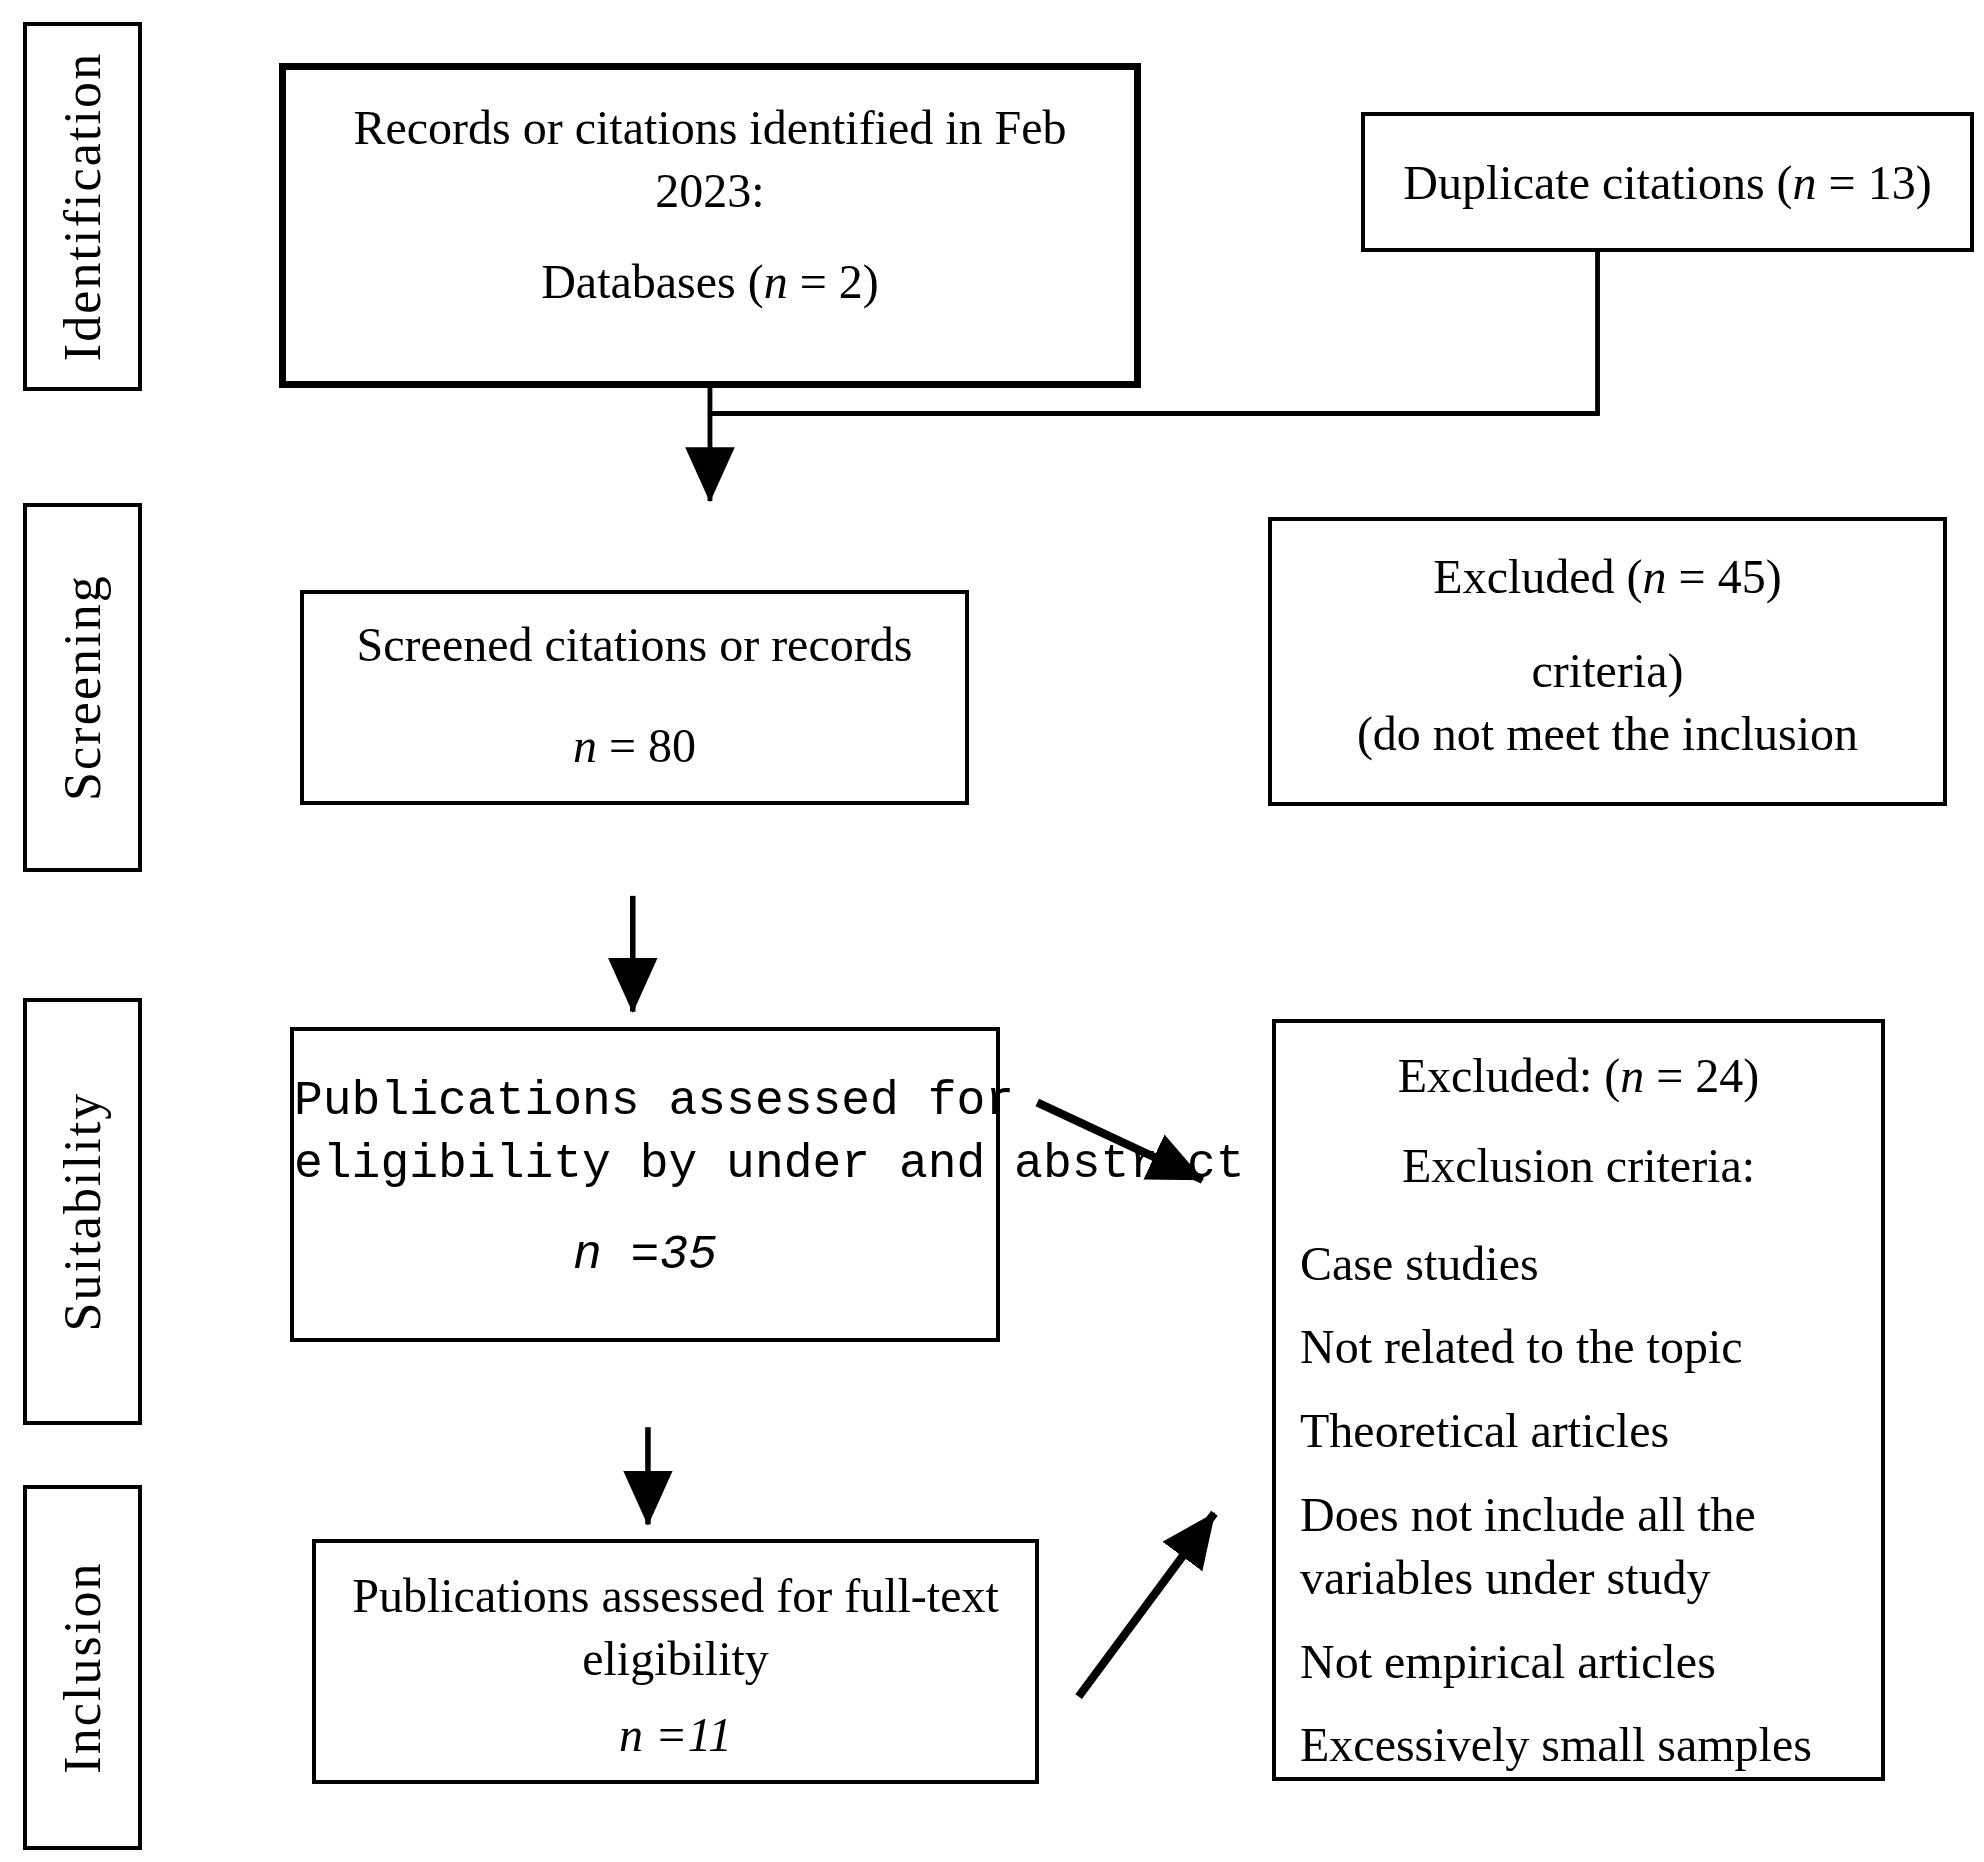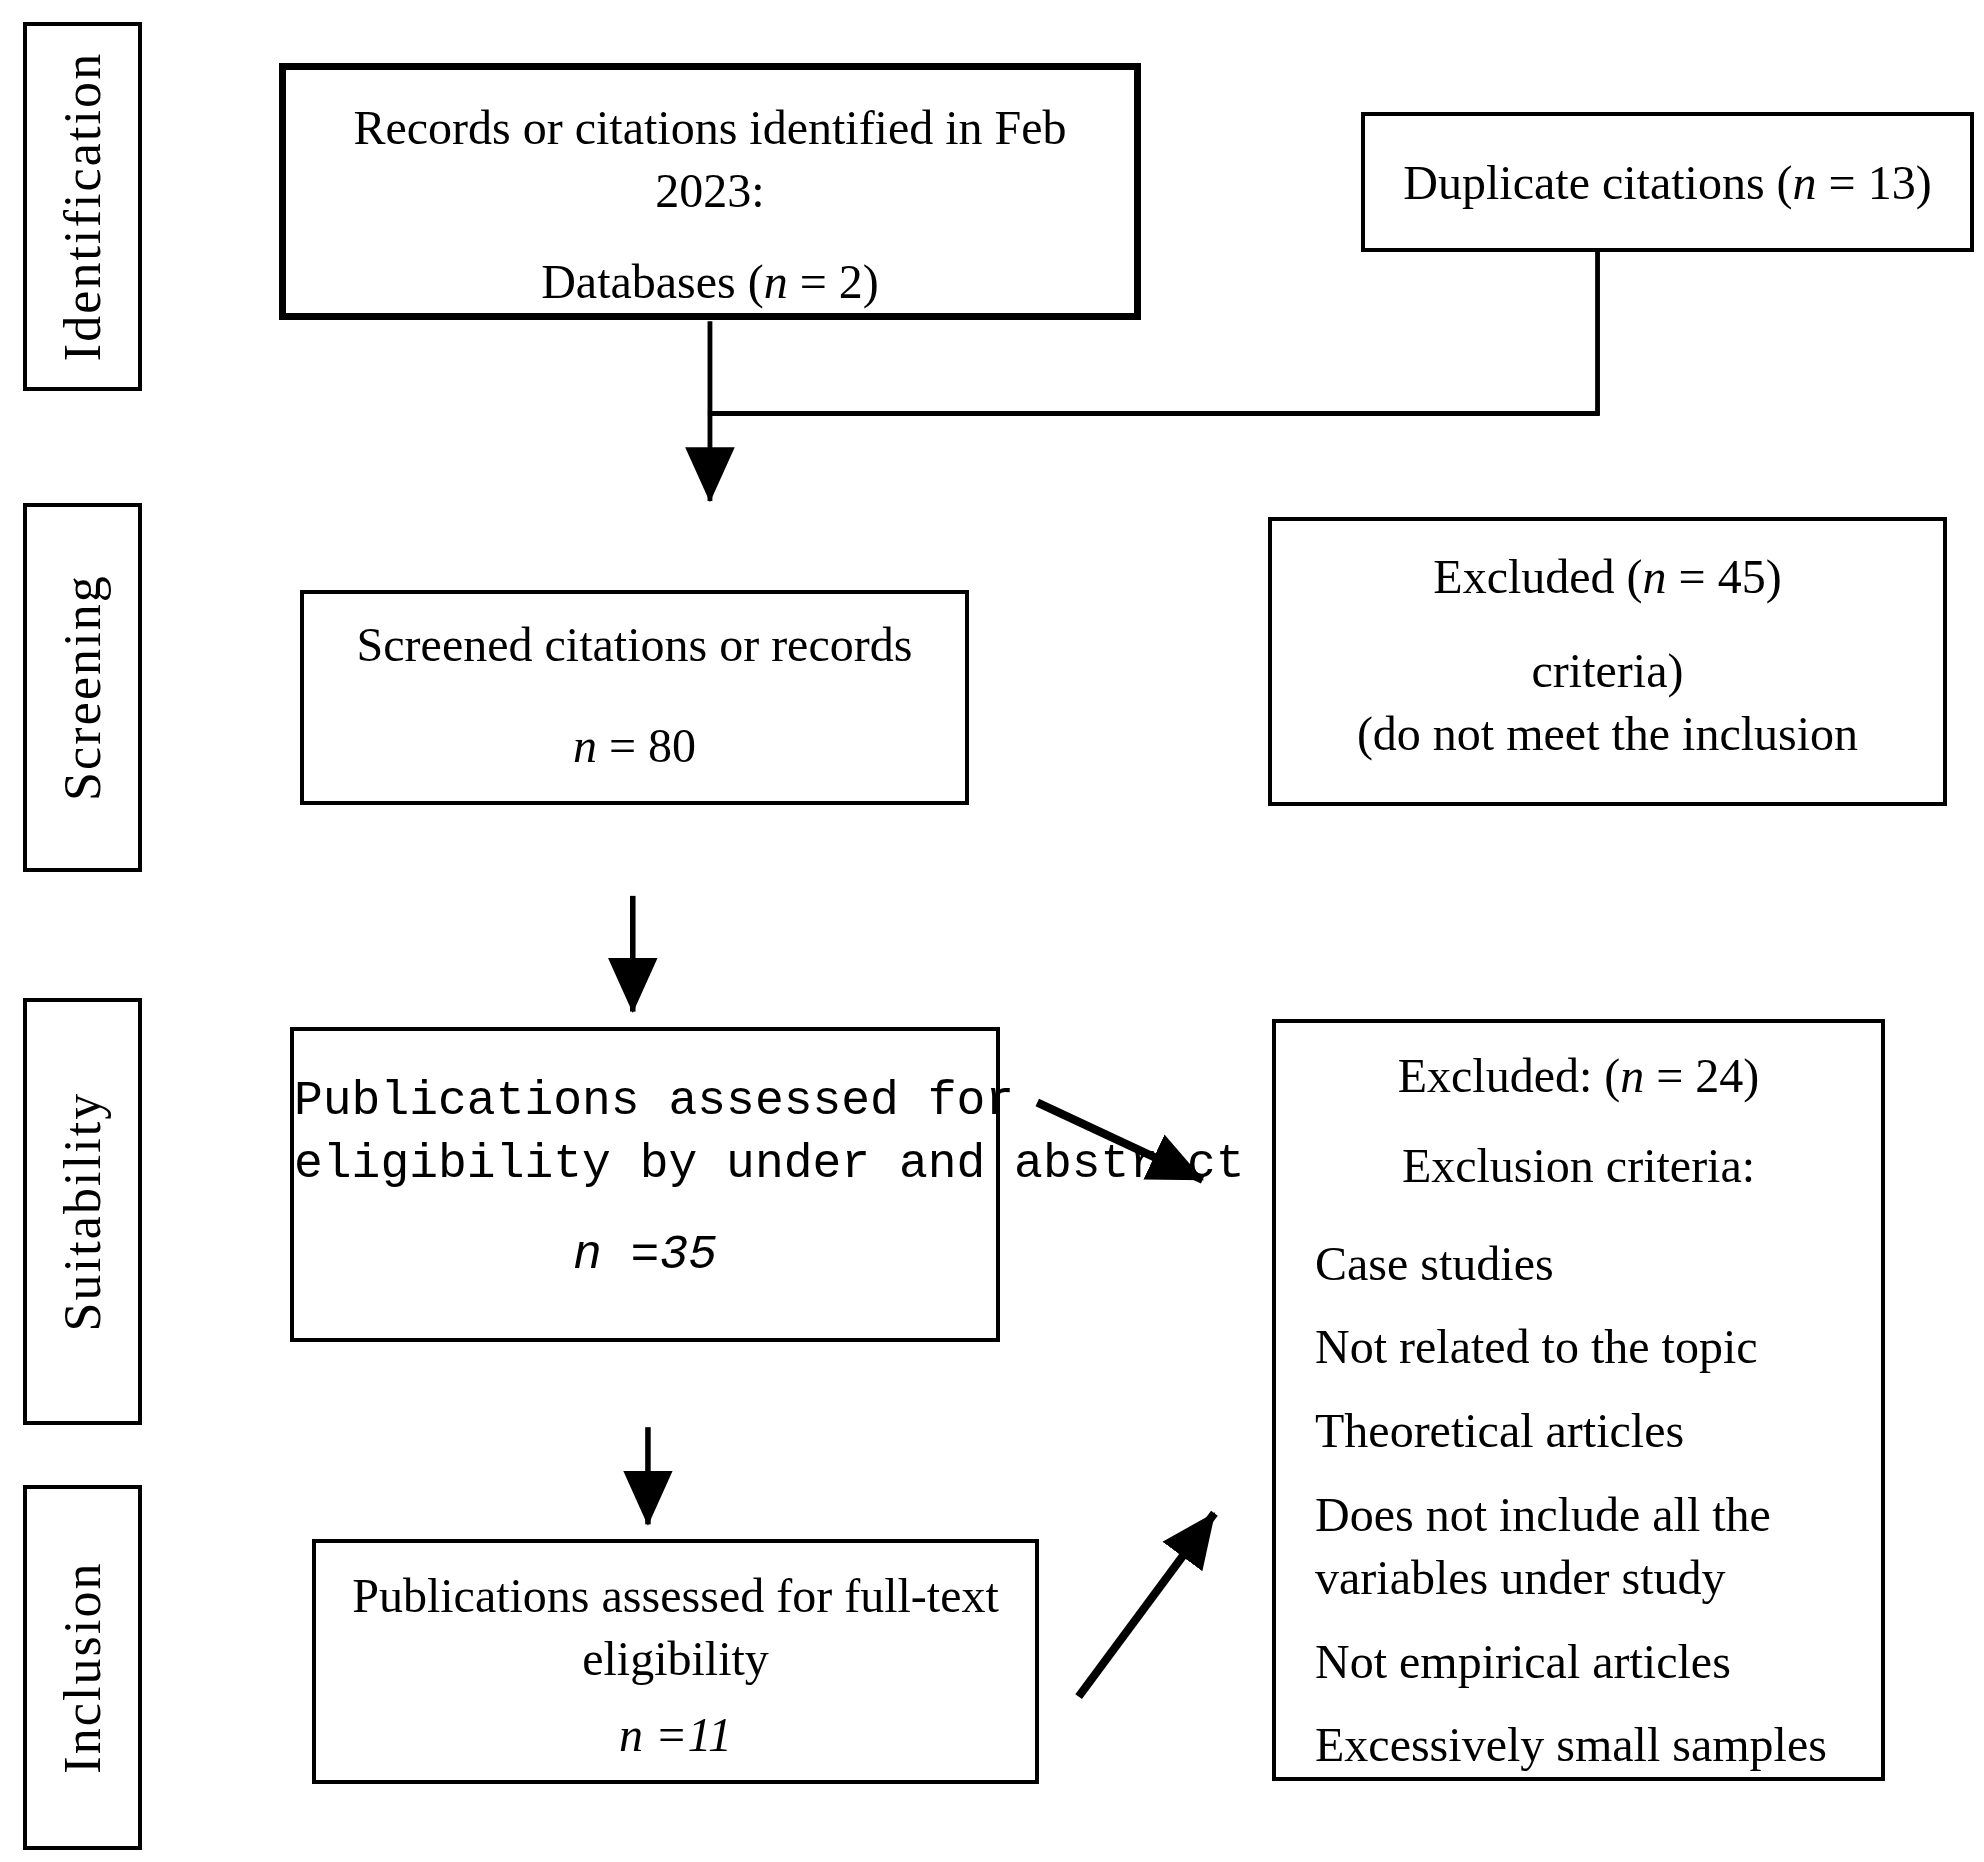--- a/index.html
+++ b/index.html
@@ -21,31 +21,31 @@
     position:absolute;box-sizing:border-box;
     border:4.1px solid #000;background:#fff;
     display:flex;align-items:center;justify-content:center;
   }
   .stage .vtext{
     transform:rotate(-90deg);
     white-space:nowrap;
     font-size:52px;letter-spacing:2.1px;
   }
   .tl{white-space:nowrap;}
-  .tl.wrap{white-space:normal;margin-left:15px;}
+  .tl.wrap{white-space:normal;}
   .gap40{height:27.6px;}
   .gap45{height:31px;}
   .gap55{height:38px;}
   .gap20{height:13.8px;}
   
   .pos-label-identification{left:23px;top:22px;width:119px;height:369px;}
   .pos-label-screening{left:23px;top:503px;width:119px;height:369px;}
   .pos-label-suitability{left:23px;top:998px;width:119px;height:427px;}
   .pos-label-inclusion{left:23px;top:1485px;width:119px;height:365px;}
-  .pos-identified{left:279px;top:63px;width:862px;height:257px;padding-top:26px;}
+  .pos-identified{left:279px;top:63px;width:862px;height:325px;padding-top:26px;}
   .pos-duplicates{left:1361px;top:112px;width:613px;height:140px;
     display:flex;align-items:center;justify-content:center;}
   .pos-screened{left:300px;top:548px;width:669px;height:215px;padding-top:19.3px;margin-top:42px;}
   .pos-excluded1{left:1268px;top:517px;width:679px;height:289px;padding-top:24px;}
   .pos-suitability{left:290px;top:1027px;width:710px;height:315px;padding-top:39px;font-family:Liberation Mono, monospace;}
   .pos-excluded2{left:1272px;top:1019px;width:613px;height:762px;padding-top:20.7px;}
   .pos-inclusion{left:312px;top:1539px;width:727px;height:245px;padding-top:20.7px;}
   .pos-excluded2 .item{
     text-align:left;padding-left:24px;padding-right:10.3px;
     margin-top:20.7px;white-space:normal;

